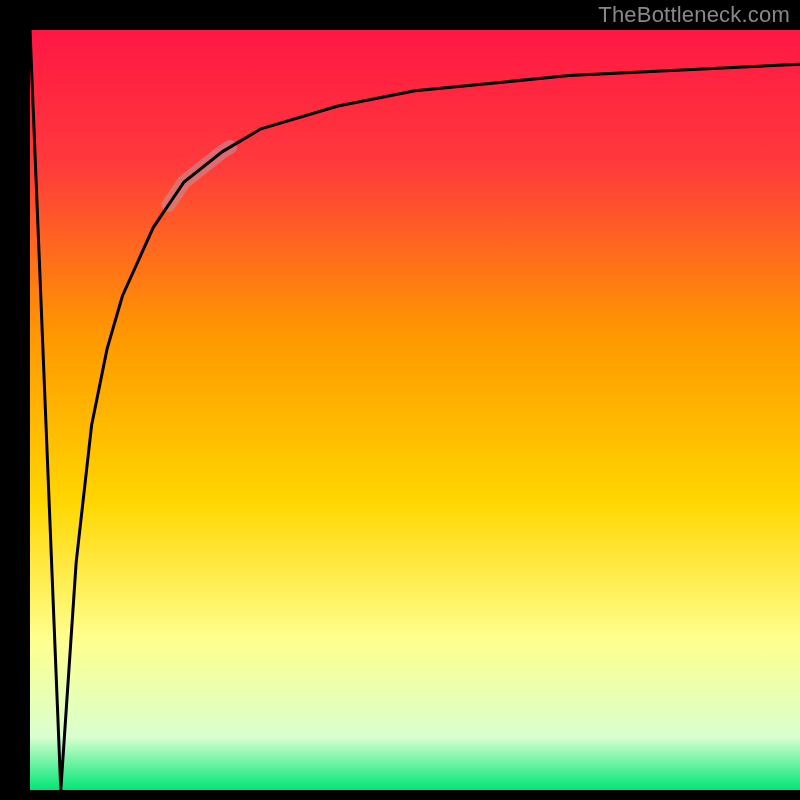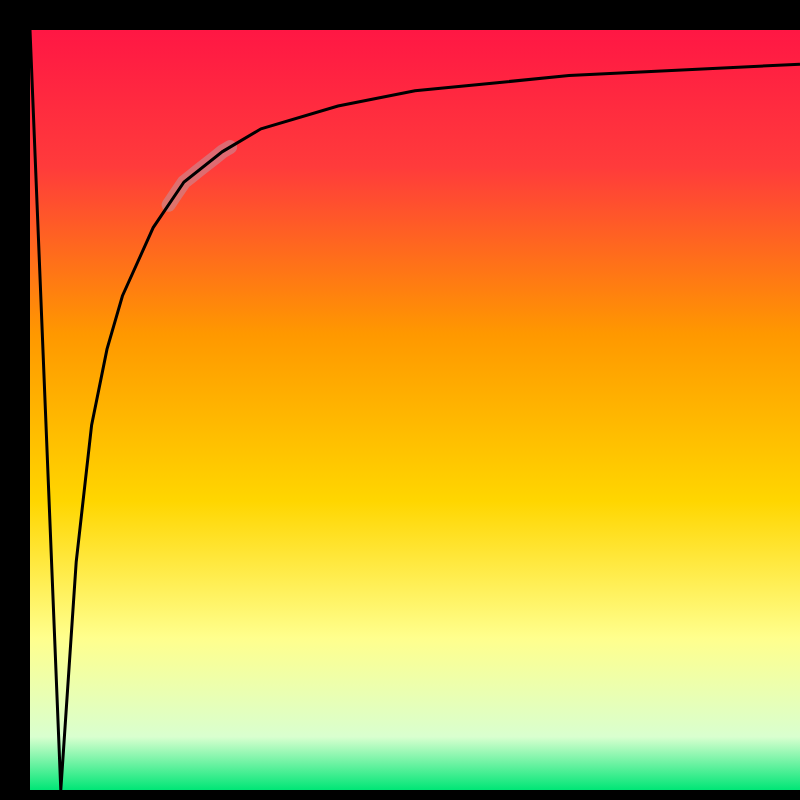--- a/index.html
+++ b/index.html
@@ -42,20 +42,21 @@
     fill: none;
     stroke: rgba(200,140,150,0.6);
     stroke-width: 14;
     stroke-linecap: round;
   }
 </style>
 </head>
 <body>
 <div class="container">
 
+<div class="attribution">TheBottleneck.com</div>
 
 <svg class="chart" viewBox="0 0 800 800">
   <defs>
     <linearGradient id="bg-grad" x1="0" y1="0" x2="0" y2="1">
           <stop offset="0%" stop-color="#ff1744"></stop>
           <stop offset="18%" stop-color="#ff3b3b"></stop>
           <stop offset="40%" stop-color="#ff9800"></stop>
           <stop offset="62%" stop-color="#ffd600"></stop>
           <stop offset="80%" stop-color="#ffff8d"></stop>
           <stop offset="93%" stop-color="#d9ffcf"></stop>

